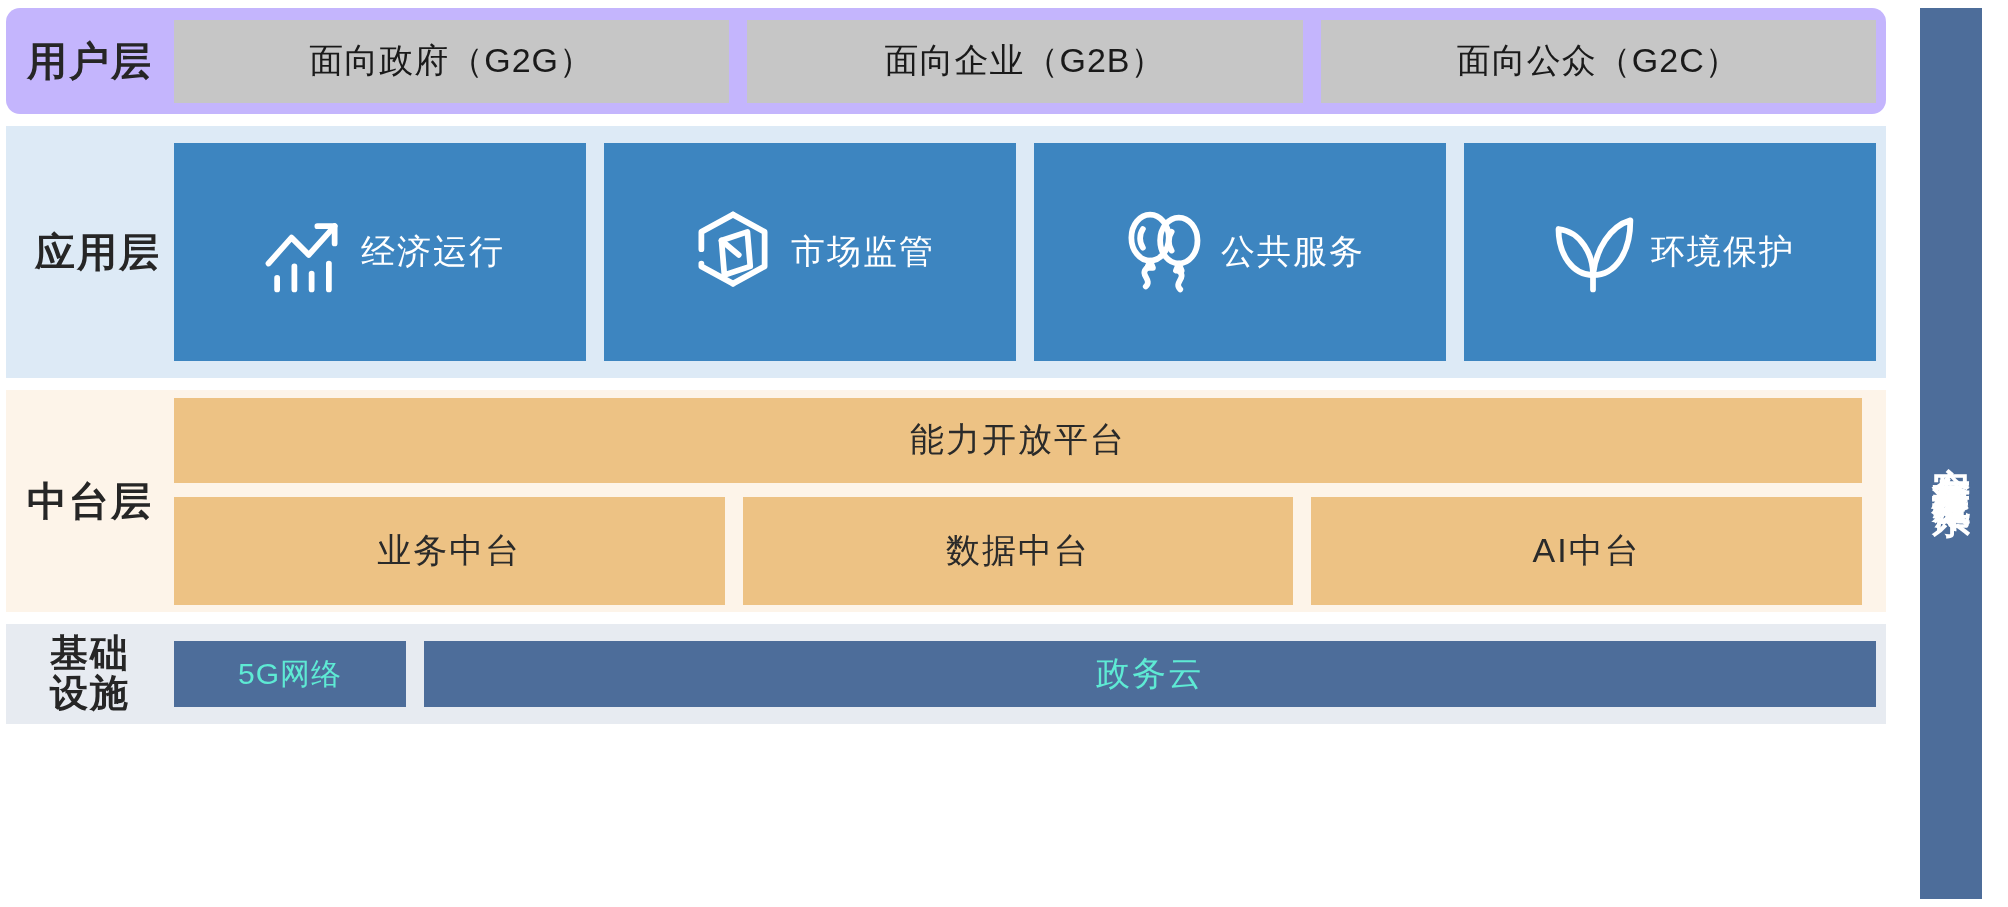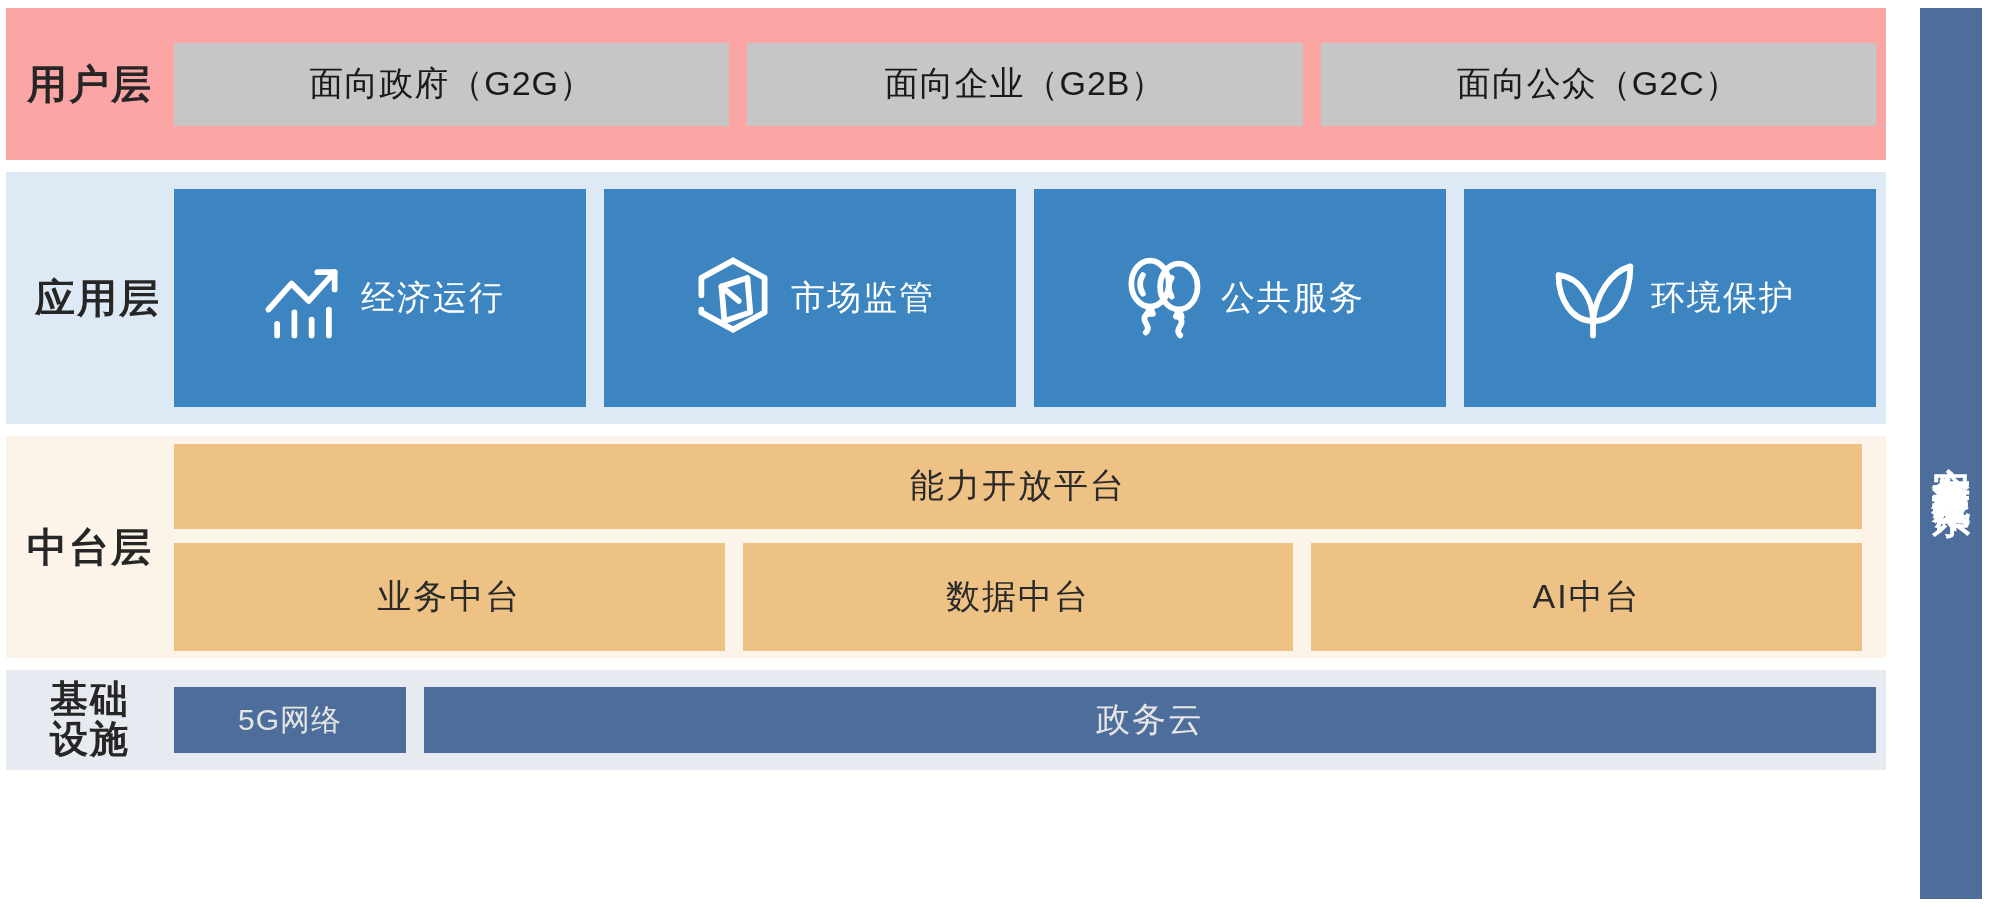--- a/index.html
+++ b/index.html
@@ -52,22 +52,23 @@
     flex: 1 1 auto;
     display: flex;
     flex-direction: row;
     align-items: stretch;
     gap: 18px;
     padding-right: 10px;
   }
 
   
   #layer-user {
-    background: #fca5a5;
-    height: 152px;
+    background: #c4b5fd;
+    height: 106px;
+    border-radius: 14px;
   }
   #layer-user .layer-label { font-size: 40px; }
   .user-card {
     flex: 1 1 0;
     background: #c6c6c6;
     color: #1a1a1a;
     font-size: 34px;
     display: flex;
     align-items: center;
     justify-content: center;
@@ -149,21 +150,21 @@
   #layer-infra {
     background: #e7ebf1;
     height: 100px;
   }
   #layer-infra .layer-label {
     font-size: 38px;
     line-height: 1.05;
   }
   .infra-card {
     background: #4d6d9a;
-    color: #e5e5e5;
+    color: #5eead4;
     height: 66px;
     display: flex;
     align-items: center;
     justify-content: center;
     font-size: 30px;
     letter-spacing: 1px;
   }
   .infra-5g { flex: 0 0 232px; }
   .infra-cloud { flex: 1 1 auto; font-size: 34px; letter-spacing: 2px; }
 

